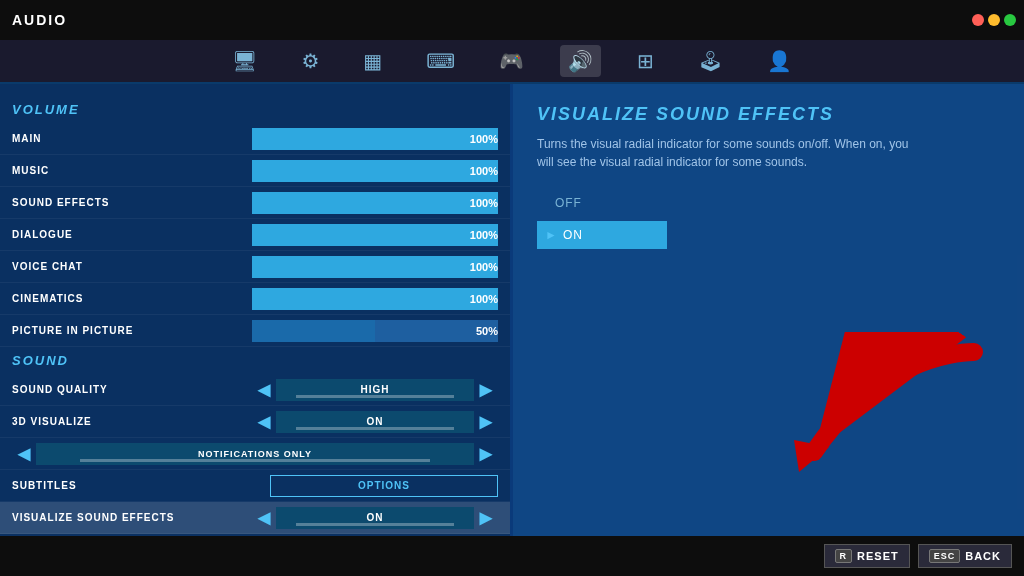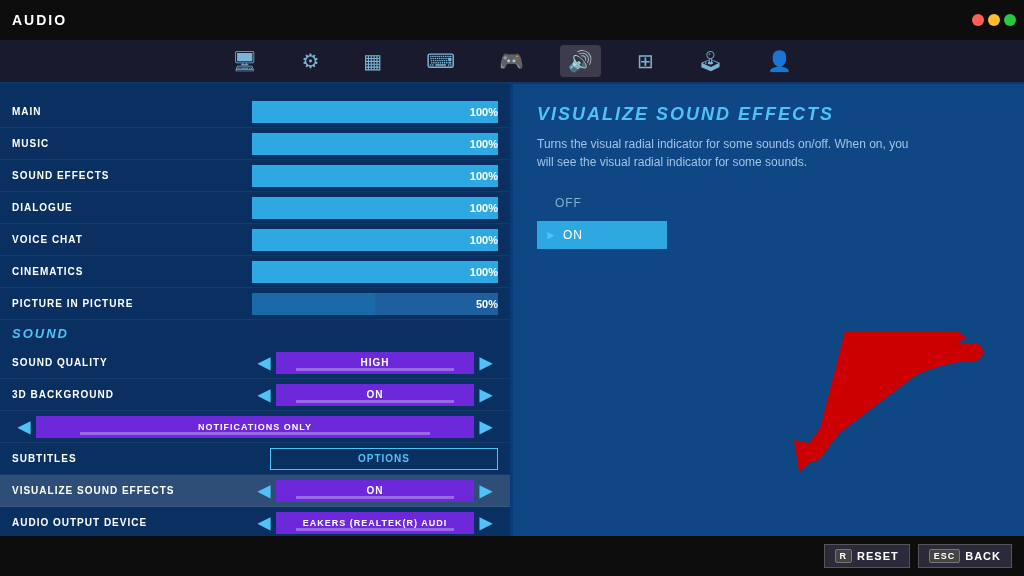--- a/index.html
+++ b/index.html
@@ -159,21 +159,21 @@
       display: flex;
       align-items: center;
       justify-content: center;
       color: #ffffff;
       font-size: 10px;
       font-weight: 900;
       letter-spacing: 1px;
       position: relative;
     }
     .selector-value.active-blue {
-      background: #6d28d9;
+      background: #0c4a6e;
     }
     .selector-value-bar {
       position: absolute;
       bottom: 3px;
       left: 10%;
       right: 10%;
       height: 3px;
       background: rgba(255,255,255,0.3);
     }
 
@@ -323,20 +323,21 @@
   <span class="nav-icon active">🔊</span>
   <span class="nav-icon">⊞</span>
   <span class="nav-icon">🕹</span>
   <span class="nav-icon">👤</span>
 </div>
 
 <div class="main-layout">
 
   <div class="left-panel">
 
+    <div class="section-header">VOLUME</div>
 
     <div class="setting-row">
       <span class="setting-label">MAIN</span>
       <div class="volume-bar-container">
         <div class="volume-bar-fill" style="width:100%"></div>
         <span class="volume-value">100%</span>
       </div>
     </div>
 
     <div class="setting-row">
@@ -395,21 +396,21 @@
         <span class="selector-arrow">◀</span>
         <div class="selector-value active-blue">
           HIGH
           <div class="selector-value-bar"></div>
         </div>
         <span class="selector-arrow">▶</span>
       </div>
     </div>
 
     <div class="setting-row">
-      <span class="setting-label">3D BACKGROUND</span>
+      <span class="setting-label">3D VISUALIZE</span>
       <div class="selector-container">
         <span class="selector-arrow">◀</span>
         <div class="selector-value active-blue">
           ON
           <div class="selector-value-bar"></div>
         </div>
         <span class="selector-arrow">▶</span>
       </div>
     </div>
 

